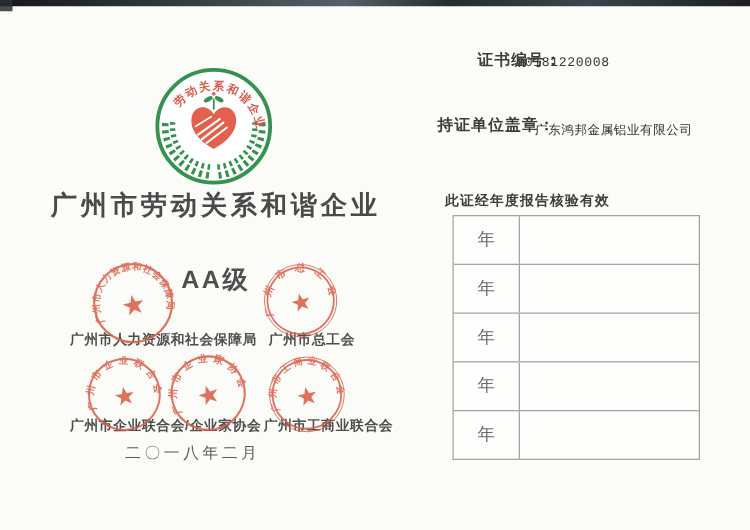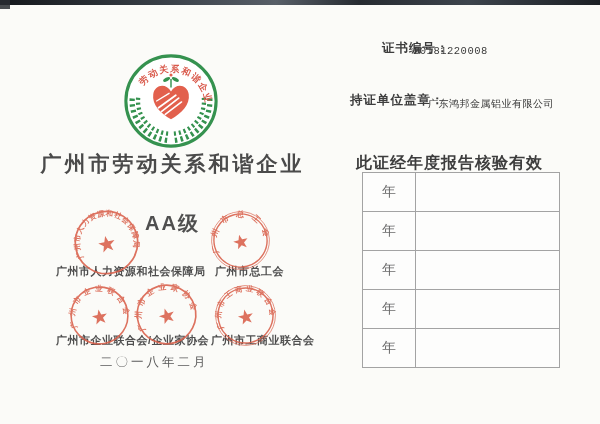--- a/index.html
+++ b/index.html
@@ -33,21 +33,21 @@
               font-size:12.5px;color:#5a5a5a;letter-spacing:3px;}
 
   
   .field-label{position:absolute;font-size:12.5px;font-weight:bold;color:#3d3d3d;letter-spacing:1px;}
   .f-certno{left:350px;top:40px;margin-left:32px;}
   .f-holder{left:350px;top:92px;}
   .cert-no{position:absolute;left:413px;top:45px;font-family:Liberation Mono, monospace;
            font-size:10.5px;color:#3a3a3a;letter-spacing:.5px;}
   .holder-name{position:absolute;left:428px;top:97px;font-family:"Liberation Serif",serif;
            font-size:10px;color:#333;letter-spacing:.5px;}
-  .validity-note{position:absolute;left:356px;top:153px;font-size:16px;font-weight:bold;
+  .validity-note{position:absolute;left:356px;top:153px;font-size:11px;font-weight:bold;
            color:#3d3d3d;letter-spacing:1px;}
   .year-table{position:absolute;left:362px;top:172px;width:196px;border:1px solid #a3a3a3;
            background:#fdfdfc;}
   .trow{display:flex;height:38px;border-bottom:1px solid #a3a3a3;}
   .trow:last-child{border-bottom:none;}
   .cell-year{width:52px;border-right:1px solid #a3a3a3;display:flex;align-items:center;
            justify-content:center;font-family:"Liberation Serif",serif;font-size:14px;color:#6a6a6a;}
   .cell-empty{flex:1;}
 </style>
 </head>

